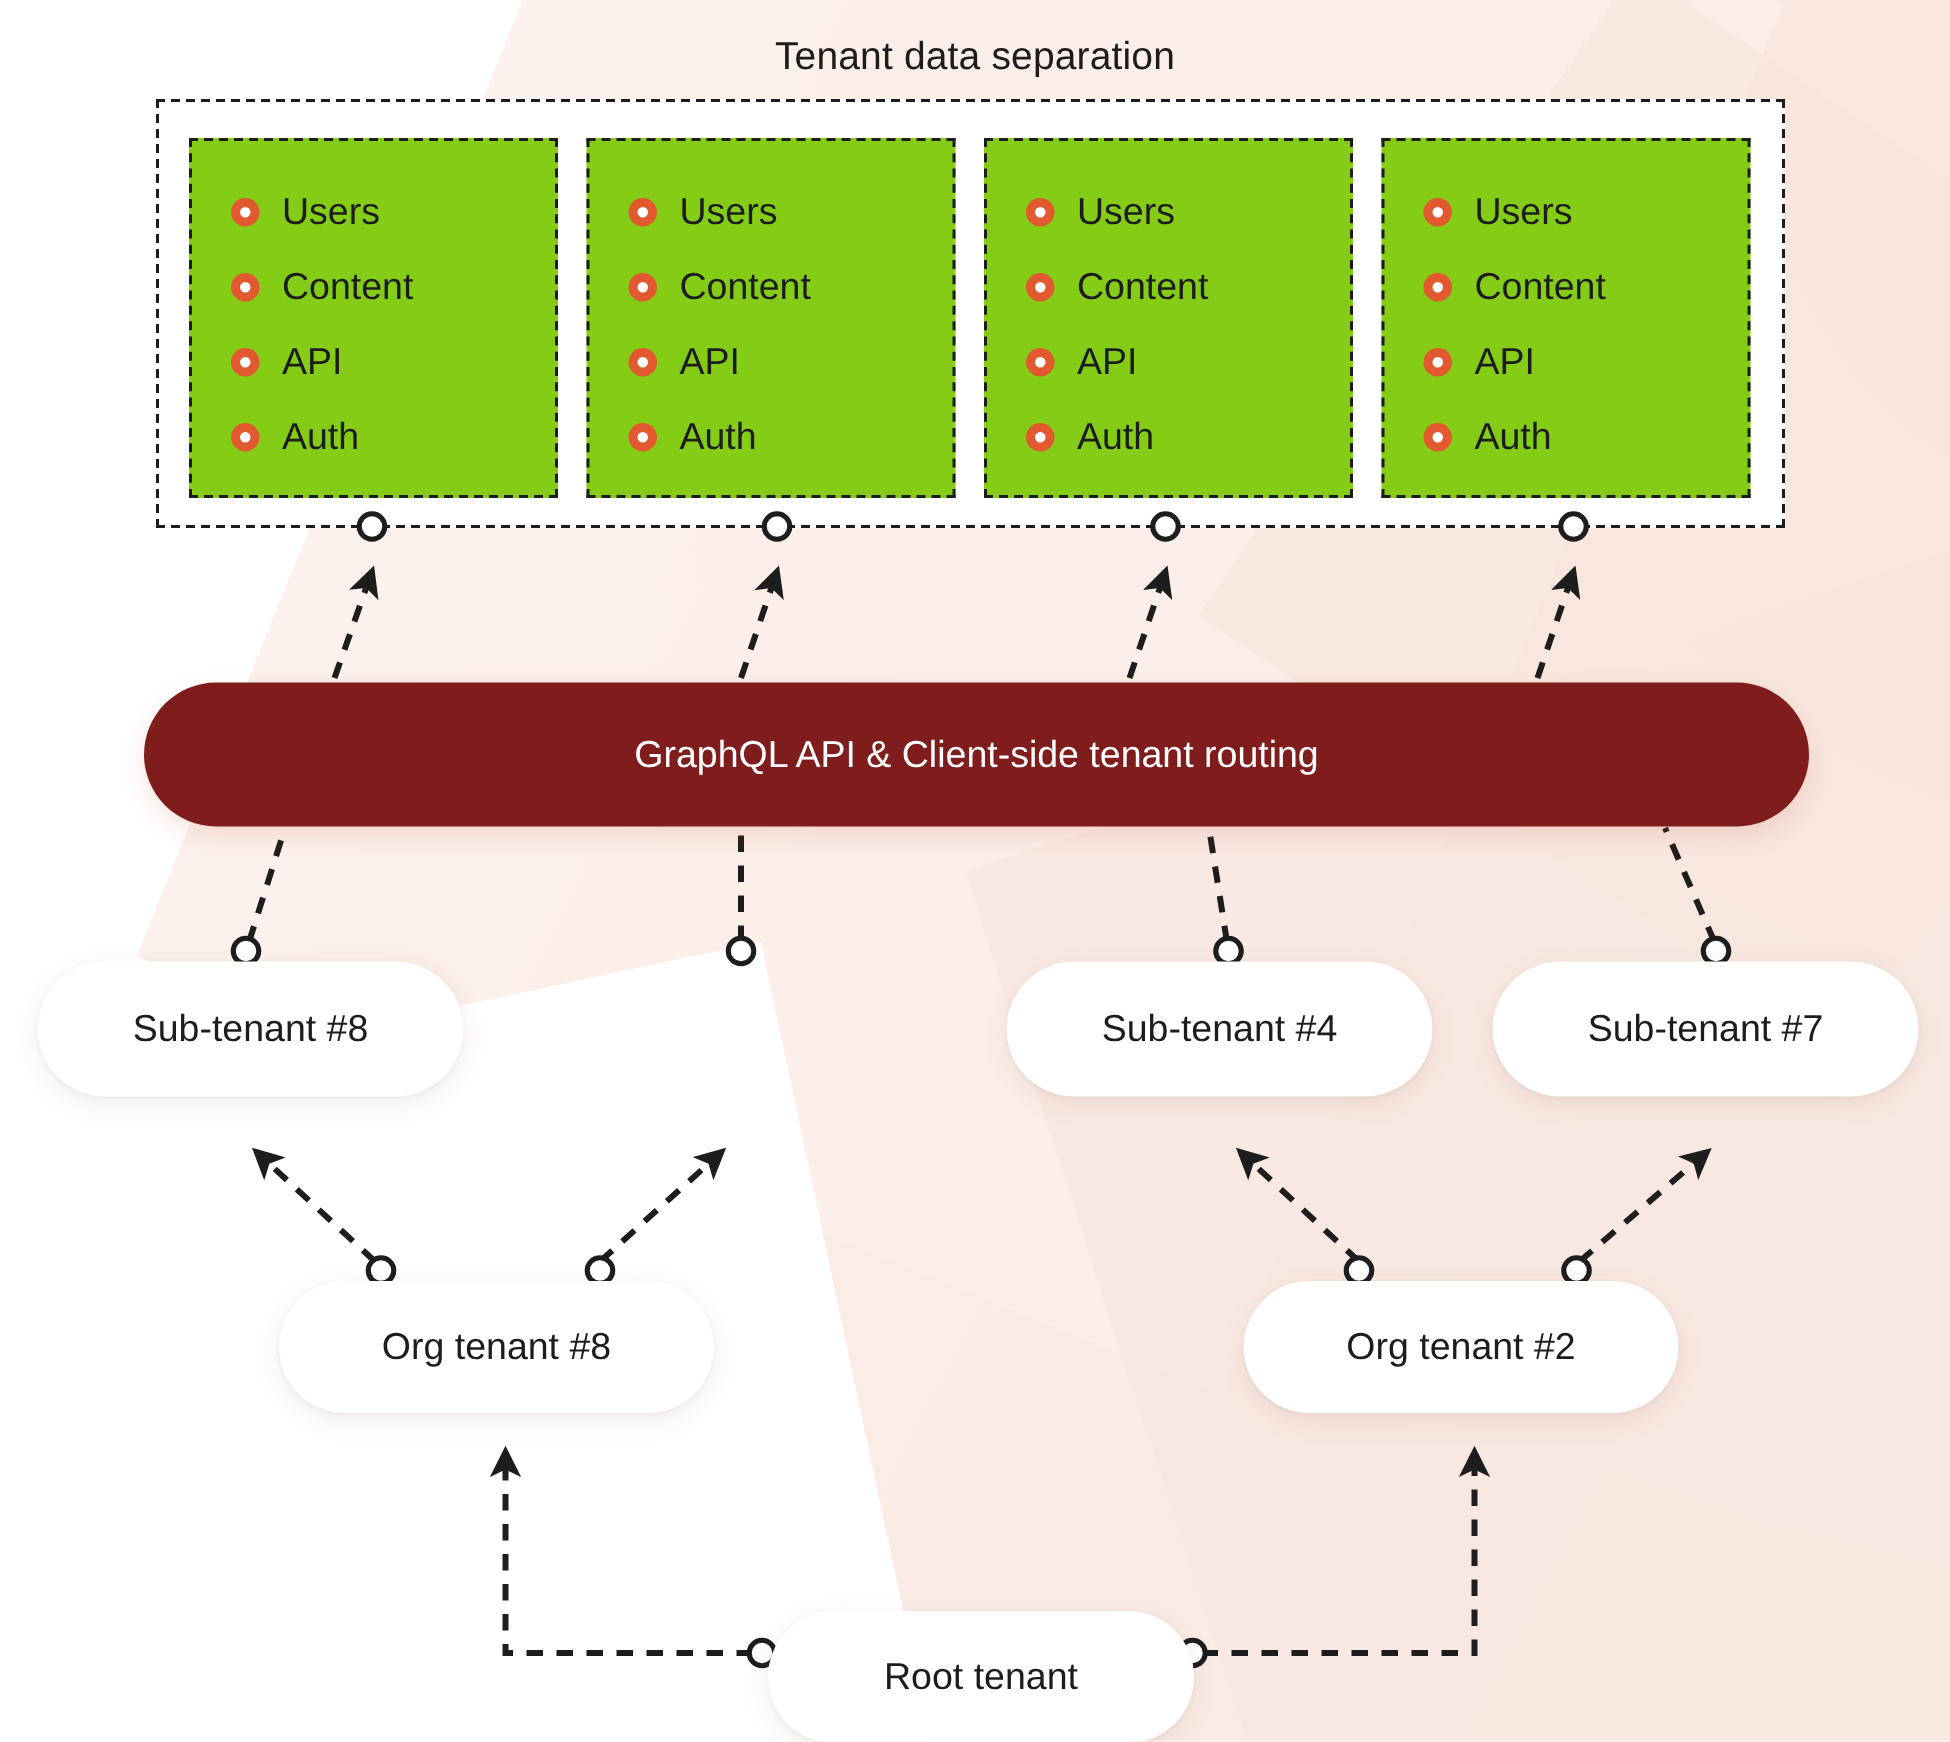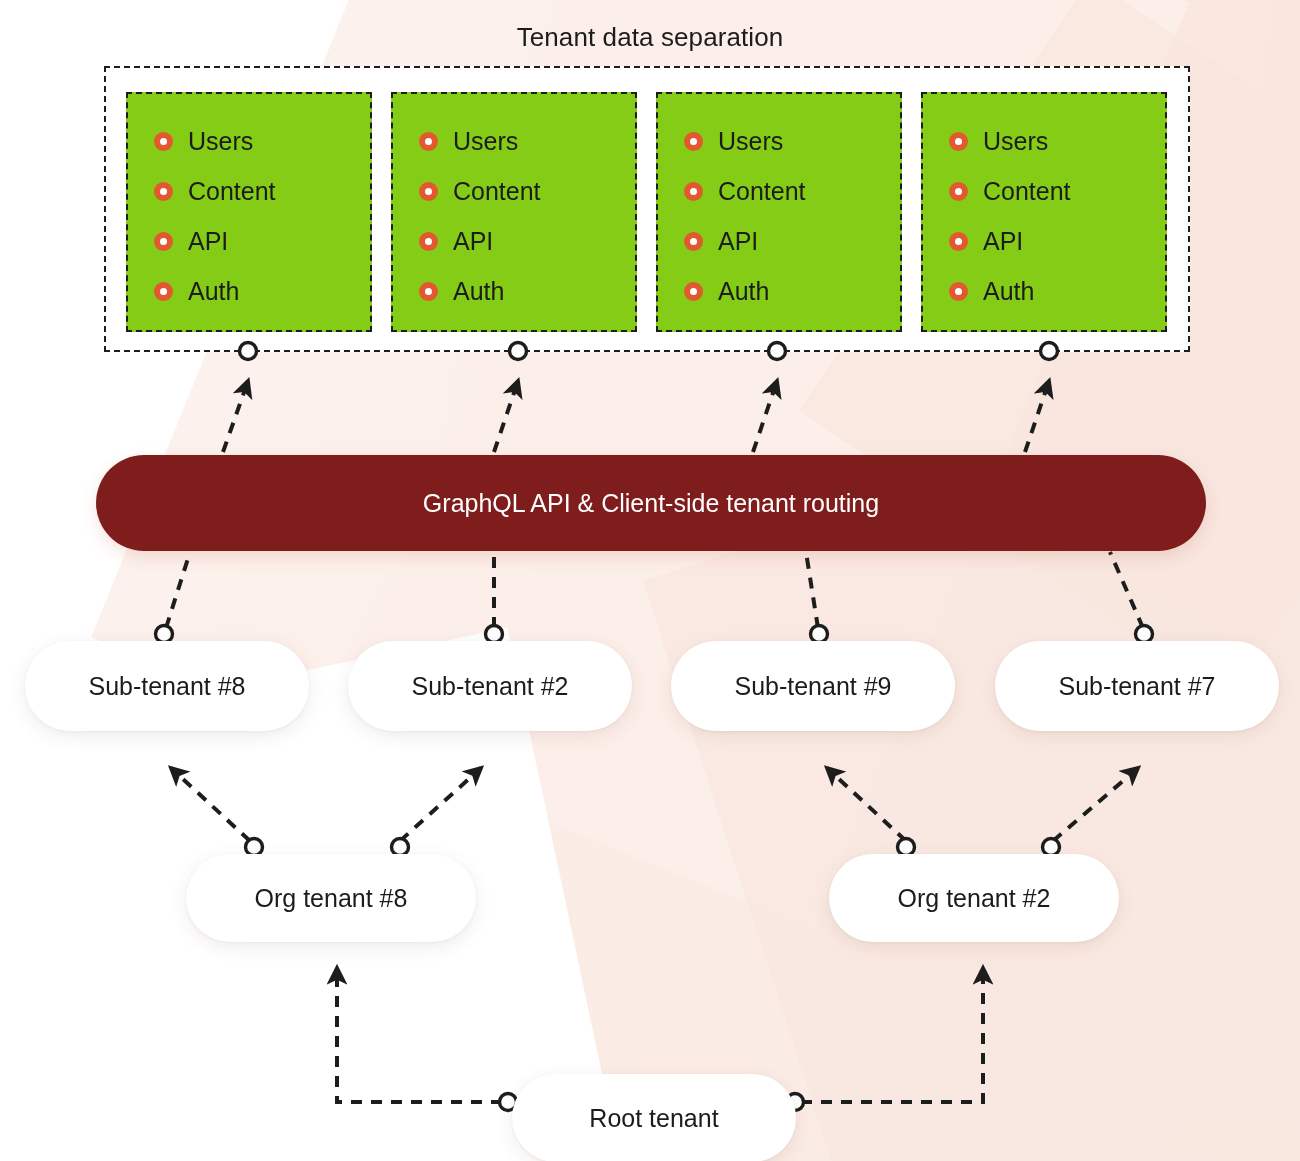--- a/index.html
+++ b/index.html
@@ -309,25 +309,22 @@
     </g>
   </svg>
 
   <div id="routing-bar">
     <span>GraphQL API &amp; Client-side tenant routing</span>
   </div>
 
   <div class="pill" id="sub-tenant-0">
     <span>Sub-tenant #8</span>
   </div>
-  <div class="pill" id="sub-tenant-1">
-    <span>Sub-tenant #2</span>
-  </div>
   <div class="pill" id="sub-tenant-2">
-    <span>Sub-tenant #9</span>
+    <span>Sub-tenant #4</span>
   </div>
   <div class="pill" id="sub-tenant-3">
     <span>Sub-tenant #7</span>
   </div>
 
   <div class="pill" id="org-tenant-0">
     <span>Org tenant #8</span>
   </div>
   <div class="pill" id="org-tenant-1">
     <span>Org tenant #2</span>

